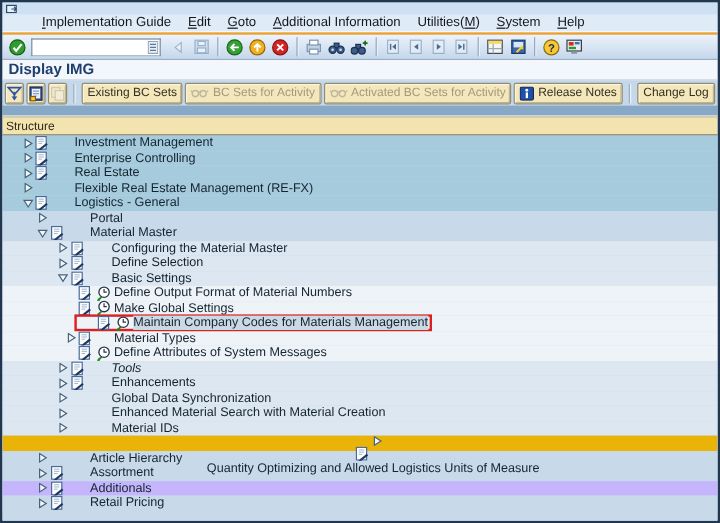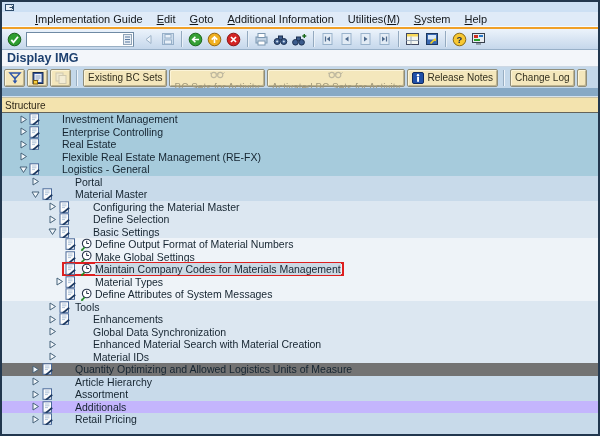--- a/index.html
+++ b/index.html
@@ -25,33 +25,33 @@
 
   
   .titlerow { height:17px; background:#f3f6fa; border-bottom:1px solid #cdd8e4; display:flex; align-items:center; padding-left:5px; }
   .titlerow .t { font-size:12.5px; font-weight:bold; color:#1c3f6e; }
 
   
   .apptoolbar { height:21px; background:#c4d8ea; display:flex; align-items:center; padding-left:2px; gap:2px; }
   .abtn { height:18px; background:#f4e7bc; border:1px solid #8f8d7a; border-radius:2px; box-shadow:inset 1px 1px 0 #fcf4d8, inset -1px -1px 0 #beb490;
           font-size:10px; color:#33301f; display:flex; align-items:center; padding:0 4px; gap:3px; white-space:nowrap; font-family:inherit; }
   .abtn.icon-only { width:21px; justify-content:center; padding:0; }
-  .abtn.disabled { color:#a29a7c;flex-direction:column; }
+  .abtn.disabled { color:#a29a7c; }
   .abtn.disabled svg { opacity:.5; filter:grayscale(60%); }
   .asep { width:2px; height:16px; border-left:1px solid #98aec2; border-right:1px solid #eef4fa; margin:0 3px; }
 
   .gapband { height:9px; background:#87a9c5; border-bottom:1px solid #d5e2ee; }
 
   
   .structhdr { height:16px; background:#f3e3ae; border-top:1px solid #c6c0a4; border-bottom:1px solid #63635a; font-size:10px; color:#30291a; display:flex; align-items:center; padding-left:3px; }
   .tree { flex:1; overflow:hidden; background:#c8daea; }
   .trow { height:12.5px; display:flex; align-items:center; font-size:10.5px; color:#152430; white-space:nowrap; }
   .trow .exp, .trow .dicon, .trow .cicon { flex:none; display:flex; align-items:center; }
   .tlabel { line-height:12px; }
-  .redbox { display:flex; align-items:center; border:2px solid #dd1f1f; height:14px; padding-right:1px; }
+  .redbox { display:flex; align-items:center; border:2px solid #dd1f1f; height:14px; padding-right:1px;padding-left:16px; }
   .redbox .tlabel { background:#cbd9e4; }
 
   .ic { display:inline-flex; align-items:center; }
 </style>
 </head>
 <body>
 
 <div class="win">
   <div class="titlebar">
     <span class="ic" id="win-icon">
@@ -565,21 +565,21 @@
           </svg>
         </span>
         <span class="dicon" style="margin-left: 2px;">
           <svg width="11" height="12">
             <rect x="1" y="0.8" width="8.5" height="10.5" fill="#fdfdfd" stroke="#4a6a9a"></rect>
             <path d="M3 3h4.5M3 4.8h4.5M3 6.6h3" stroke="#9ab4d0" stroke-width="0.8"></path>
             <path d="M4.2 11.6l6-4.8" stroke="#1c3860" stroke-width="1.8"></path>
             <path d="M2.6 12.2l2-0.7" stroke="#1c3860"></path>
           </svg>
         </span>
-        <span class="tlabel" style="margin-left: 5px;">Tools</span>
+        <span class="tlabel" style="margin-left: 23px; font-style: italic;">Tools</span>
       </div>
       <div class="trow" style="background: rgb(220, 231, 241);">
         <span class="exp" style="margin-left: 46px;">
           <svg width="9" height="9">
             <polygon points="2,1 7.5,4.5 2,8" fill="#f2f7fb" stroke="#47637a"></polygon>
           </svg>
         </span>
         <span class="dicon" style="margin-left: 2px;">
           <svg width="11" height="12">
             <rect x="1" y="0.8" width="8.5" height="10.5" fill="#fdfdfd" stroke="#4a6a9a"></rect>
@@ -607,21 +607,21 @@
         <span class="tlabel" style="margin-left: 36px;">Enhanced Material Search with Material Creation</span>
       </div>
       <div class="trow" style="background: rgb(220, 231, 241);">
         <span class="exp" style="margin-left: 46px;">
           <svg width="9" height="9">
             <polygon points="2,1 7.5,4.5 2,8" fill="#f2f7fb" stroke="#47637a"></polygon>
           </svg>
         </span>
         <span class="tlabel" style="margin-left: 36px;">Material IDs</span>
       </div>
-      <div class="trow" style="background: #737373;">
+      <div class="trow" style="background: #eab308; flex-direction: column;">
         <span class="exp" style="margin-left: 29px;">
           <svg width="9" height="9">
             <polygon points="2,1 7.5,4.5 2,8" fill="#f2f7fb" stroke="#47637a"></polygon>
           </svg>
         </span>
         <span class="dicon" style="margin-left: 2px;">
           <svg width="11" height="12">
             <rect x="1" y="0.8" width="8.5" height="10.5" fill="#fdfdfd" stroke="#4a6a9a"></rect>
             <path d="M3 3h4.5M3 4.8h4.5M3 6.6h3" stroke="#9ab4d0" stroke-width="0.8"></path>
             <path d="M4.2 11.6l6-4.8" stroke="#1c3860" stroke-width="1.8"></path>

